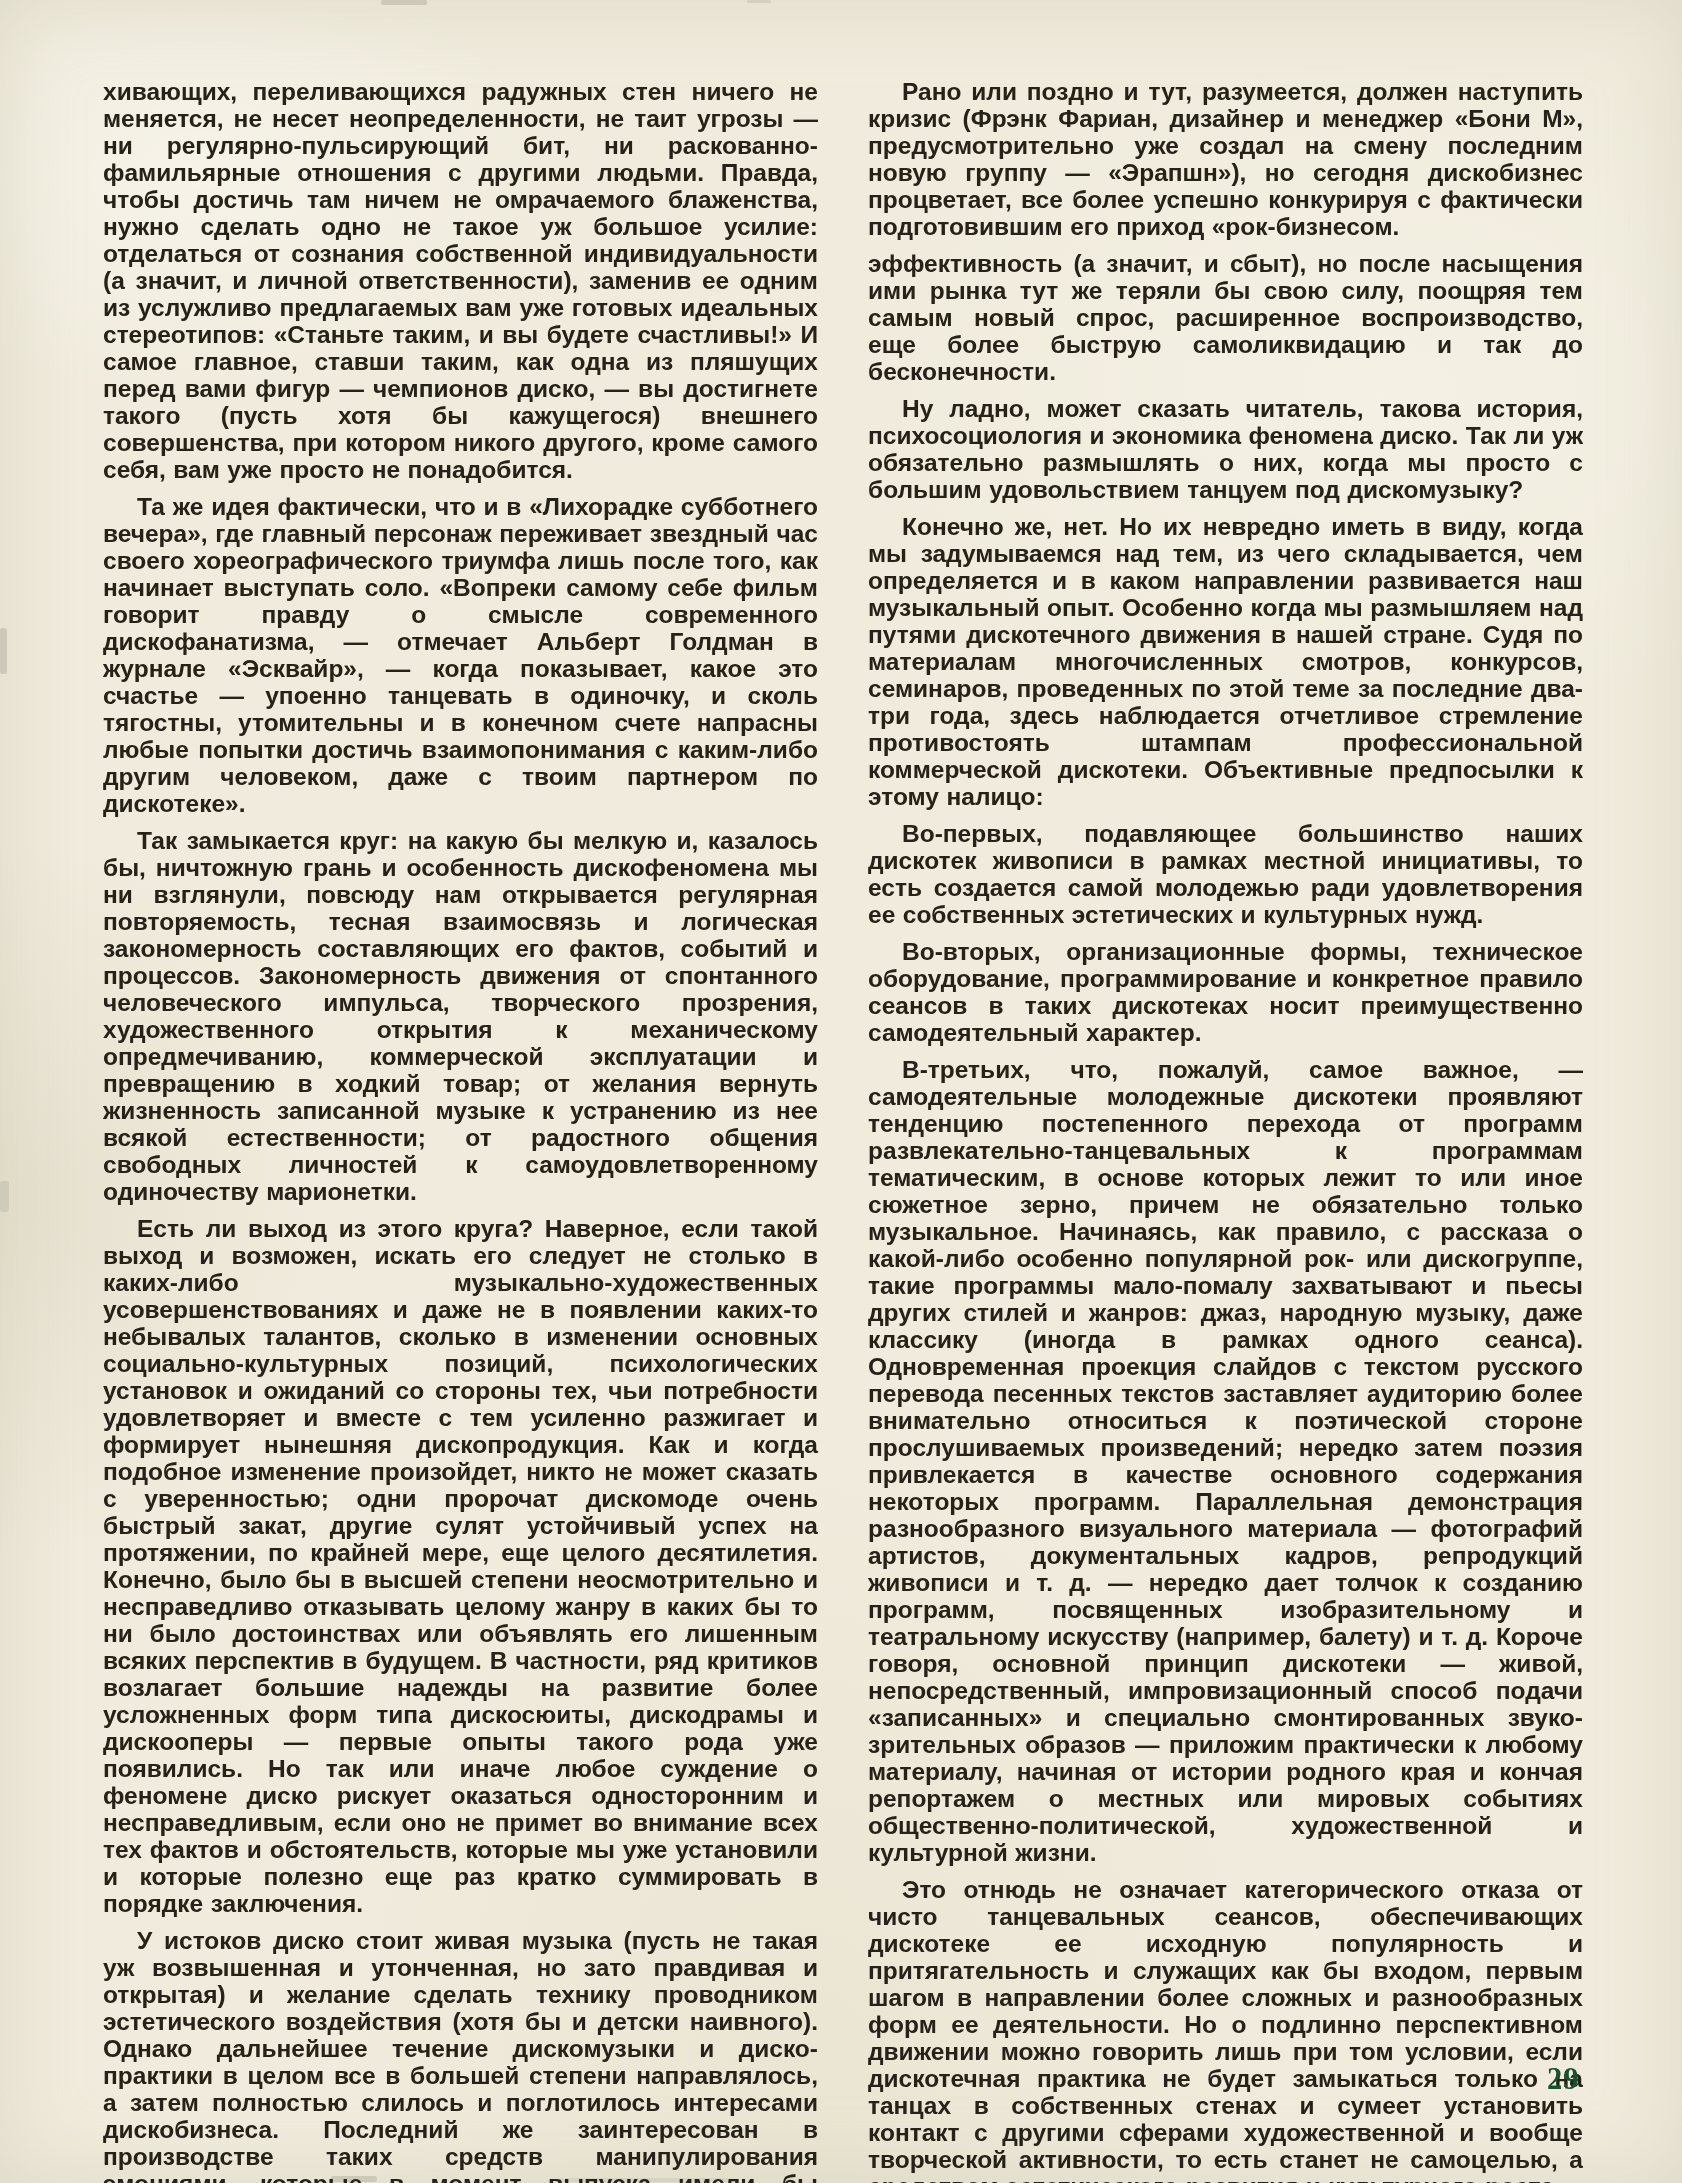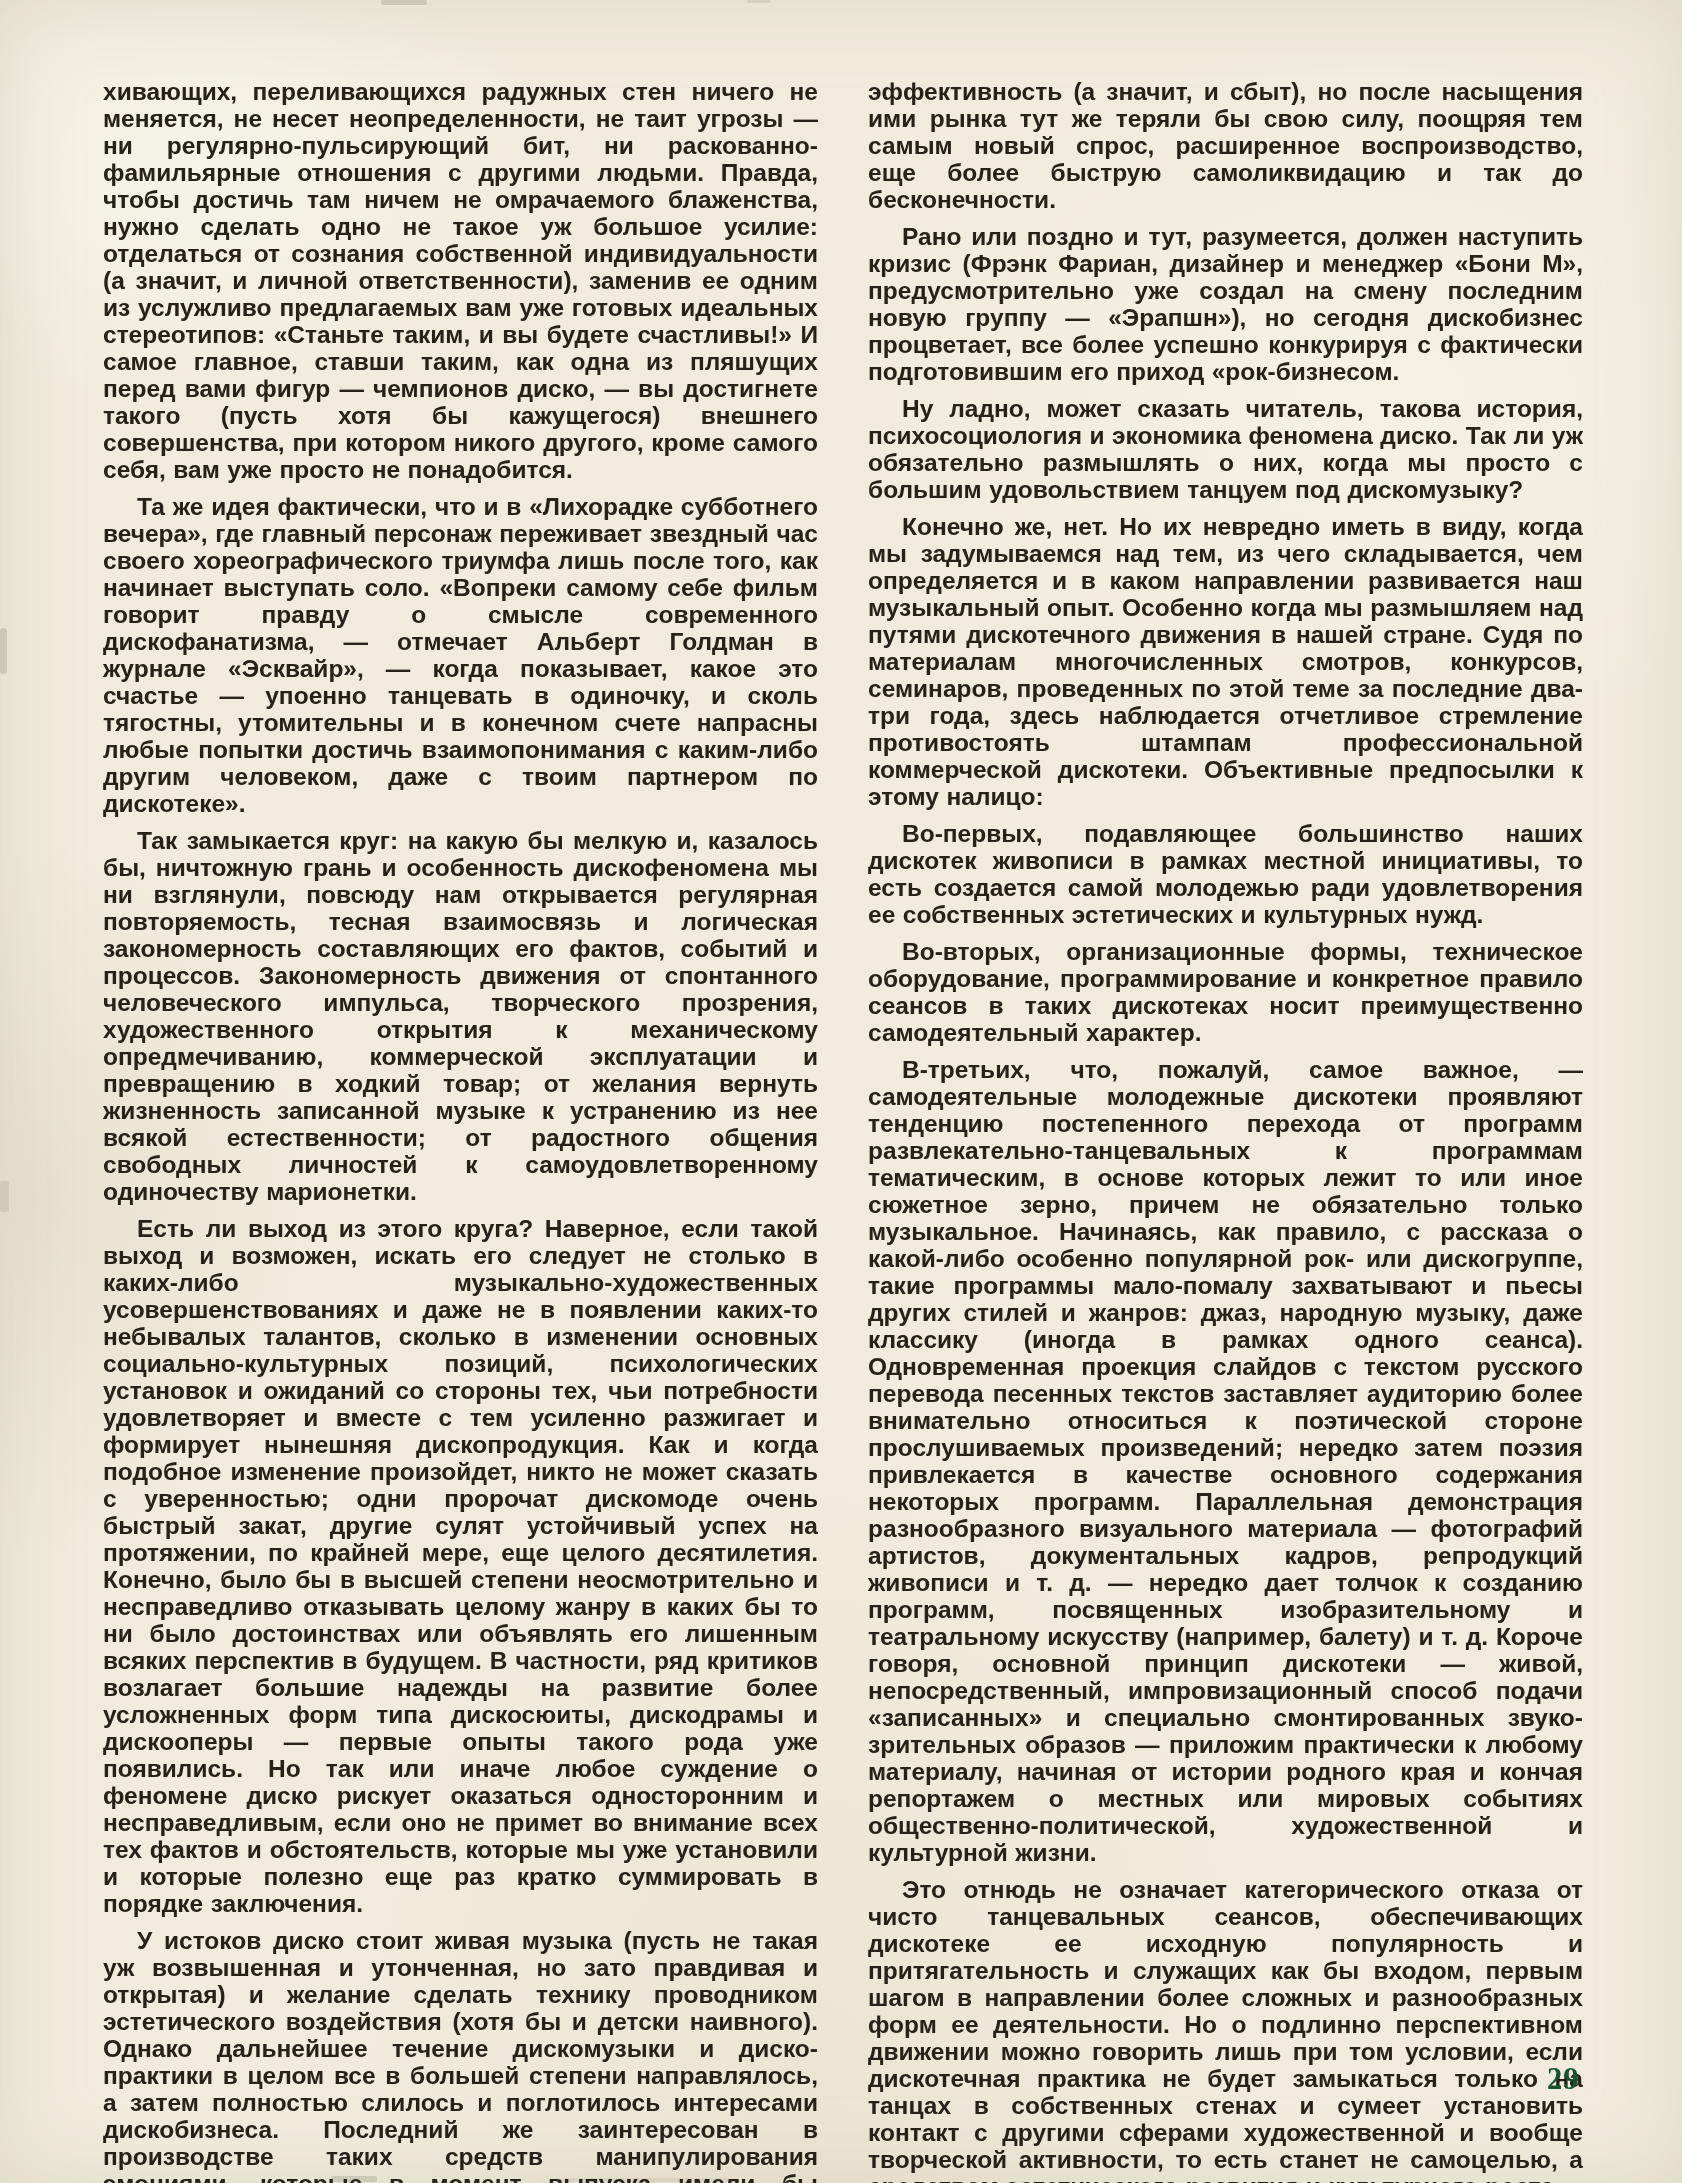--- a/index.html
+++ b/index.html
@@ -79,22 +79,22 @@
 <div class="page">
   <div class="columns">
     <div class="col">
         <p class="para">хивающих, переливающихся радужных стен ничего не меняется, не несет неопределенности, не таит угрозы — ни регулярно-пульсирующий бит, ни раскованно-фамильярные отношения с другими людьми. Правда, чтобы достичь там ничем не омрачаемого блаженства, нужно сделать одно не такое уж большое усилие: отделаться от сознания собственной индивидуальности (а значит, и личной ответственности), заменив ее одним из услужливо предлагаемых вам уже готовых идеальных стереотипов: «Станьте таким, и вы будете счастливы!» И самое главное, ставши таким, как одна из пляшущих перед вами фигур — чемпионов диско, — вы достигнете такого (пусть хотя бы кажущегося) внешнего совершенства, при котором никого другого, кроме самого себя, вам уже просто не понадобится.</p>
         <p class="para indent">Та же идея фактически, что и в «Лихорадке субботнего вечера», где главный персонаж переживает звездный час своего хореографического триумфа лишь после того, как начинает выступать соло. «Вопреки самому себе фильм говорит правду о смысле современного дискофанатизма, — отмечает Альберт Голдман в журнале «Эсквайр», — когда показывает, какое это счастье — упоенно танцевать в одиночку, и сколь тягостны, утомительны и в конечном счете напрасны любые попытки достичь взаимопонимания с каким-либо другим человеком, даже с твоим партнером по дискотеке».</p>
         <p class="para indent">Так замыкается круг: на какую бы мелкую и, казалось бы, ничтожную грань и особенность дискофеномена мы ни взглянули, повсюду нам открывается регулярная повторяемость, тесная взаимосвязь и логическая закономерность составляющих его фактов, событий и процессов. Закономерность движения от спонтанного человеческого импульса, творческого прозрения, художественного открытия к механическому опредмечиванию, коммерческой эксплуатации и превращению в ходкий товар; от желания вернуть жизненность записанной музыке к устранению из нее всякой естественности; от радостного общения свободных личностей к самоудовлетворенному одиночеству марионетки.</p>
         <p class="para indent">Есть ли выход из этого круга? Наверное, если такой выход и возможен, искать его следует не столько в каких-либо музыкально-художественных усовершенствованиях и даже не в появлении каких-то небывалых талантов, сколько в изменении основных социально-культурных позиций, психологических установок и ожиданий со стороны тех, чьи потребности удовлетворяет и вместе с тем усиленно разжигает и формирует нынешняя дископродукция. Как и когда подобное изменение произойдет, никто не может сказать с уверенностью; одни пророчат дискомоде очень быстрый закат, другие сулят устойчивый успех на протяжении, по крайней мере, еще целого десятилетия. Конечно, было бы в высшей степени неосмотрительно и несправедливо отказывать целому жанру в каких бы то ни было достоинствах или объявлять его лишенным всяких перспектив в будущем. В частности, ряд критиков возлагает большие надежды на развитие более усложненных форм типа дискосюиты, дискодрамы и дискооперы — первые опыты такого рода уже появились. Но так или иначе любое суждение о феномене диско рискует оказаться односторонним и несправедливым, если оно не примет во внимание всех тех фактов и обстоятельств, которые мы уже установили и которые полезно еще раз кратко суммировать в порядке заключения.</p>
         <p class="para indent">У истоков диско стоит живая музыка (пусть не такая уж возвышенная и утонченная, но зато правдивая и открытая) и желание сделать технику проводником эстетического воздействия (хотя бы и детски наивного). Однако дальнейшее течение дискомузыки и диско-практики в целом все в большей степени направлялось, а затем полностью слилось и поглотилось интересами дискобизнеса. Последний же заинтересован в производстве таких средств манипулирования эмоциями, которые в момент выпуска имели бы максимальную</p>
       </div>
     <div class="col">
+        <p class="para indent">Рано или поздно и тут, разумеется, должен наступить кризис (Фрэнк Фариан, дизайнер и менеджер «Бони М», предусмотрительно уже создал на смену последним новую группу — «Эрапшн»), но сегодня дискобизнес процветает, все более успешно конкурируя с фактически подготовившим его приход «рок-бизнесом.</p>
         <p class="para">эффективность (а значит, и сбыт), но после насыщения ими рынка тут же теряли бы свою силу, поощряя тем самым новый спрос, расширенное воспроизводство, еще более быструю самоликвидацию и так до бесконечности.</p>
-        <p class="para indent">Рано или поздно и тут, разумеется, должен наступить кризис (Фрэнк Фариан, дизайнер и менеджер «Бони М», предусмотрительно уже создал на смену последним новую группу — «Эрапшн»), но сегодня дискобизнес процветает, все более успешно конкурируя с фактически подготовившим его приход «рок-бизнесом.</p>
         <p class="para indent">Ну ладно, может сказать читатель, такова история, психосоциология и экономика феномена диско. Так ли уж обязательно размышлять о них, когда мы просто с большим удовольствием танцуем под дискомузыку?</p>
         <p class="para indent">Конечно же, нет. Но их невредно иметь в виду, когда мы задумываемся над тем, из чего складывается, чем определяется и в каком направлении развивается наш музыкальный опыт. Особенно когда мы размышляем над путями дискотечного движения в нашей стране. Судя по материалам многочисленных смотров, конкурсов, семинаров, проведенных по этой теме за последние два-три года, здесь наблюдается отчетливое стремление противостоять штампам профессиональной коммерческой дискотеки. Объективные предпосылки к этому налицо:</p>
         <p class="para indent">Во-первых, подавляющее большинство наших дискотек живописи в рамках местной инициативы, то есть создается самой молодежью ради удовлетворения ее собственных эстетических и культурных нужд.</p>
         <p class="para indent">Во-вторых, организационные формы, техническое оборудование, программирование и конкретное правило сеансов в таких дискотеках носит преимущественно самодеятельный характер.</p>
         <p class="para indent">В-третьих, что, пожалуй, самое важное, — самодеятельные молодежные дискотеки проявляют тенденцию постепенного перехода от программ развлекательно-танцевальных к программам тематическим, в основе которых лежит то или иное сюжетное зерно, причем не обязательно только музыкальное. Начинаясь, как правило, с рассказа о какой-либо особенно популярной рок- или дискогруппе, такие программы мало-помалу захватывают и пьесы других стилей и жанров: джаз, народную музыку, даже классику (иногда в рамках одного сеанса). Одновременная проекция слайдов с текстом русского перевода песенных текстов заставляет аудиторию более внимательно относиться к поэтической стороне прослушиваемых произведений; нередко затем поэзия привлекается в качестве основного содержания некоторых программ. Параллельная демонстрация разнообразного визуального материала — фотографий артистов, документальных кадров, репродукций живописи и т. д. — нередко дает толчок к созданию программ, посвященных изобразительному и театральному искусству (например, балету) и т. д. Короче говоря, основной принцип дискотеки — живой, непосредственный, импровизационный способ подачи «записанных» и специально смонтированных звуко-зрительных образов — приложим практически к любому материалу, начиная от истории родного края и кончая репортажем о местных или мировых событиях общественно-политической, художественной и культурной жизни.</p>
         <p class="para indent">Это отнюдь не означает категорического отказа от чисто танцевальных сеансов, обеспечивающих дискотеке ее исходную популярность и притягательность и служащих как бы входом, первым шагом в направлении более сложных и разнообразных форм ее деятельности. Но о подлинно перспективном движении можно говорить лишь при том условии, если дискотечная практика не будет замыкаться только на танцах в собственных стенах и сумеет установить контакт с другими сферами художественной и вообще творческой активности, то есть станет не самоцелью, а средством эстетического развития и культурного роста.</p>
       </div>
   </div>
 </div>
 

